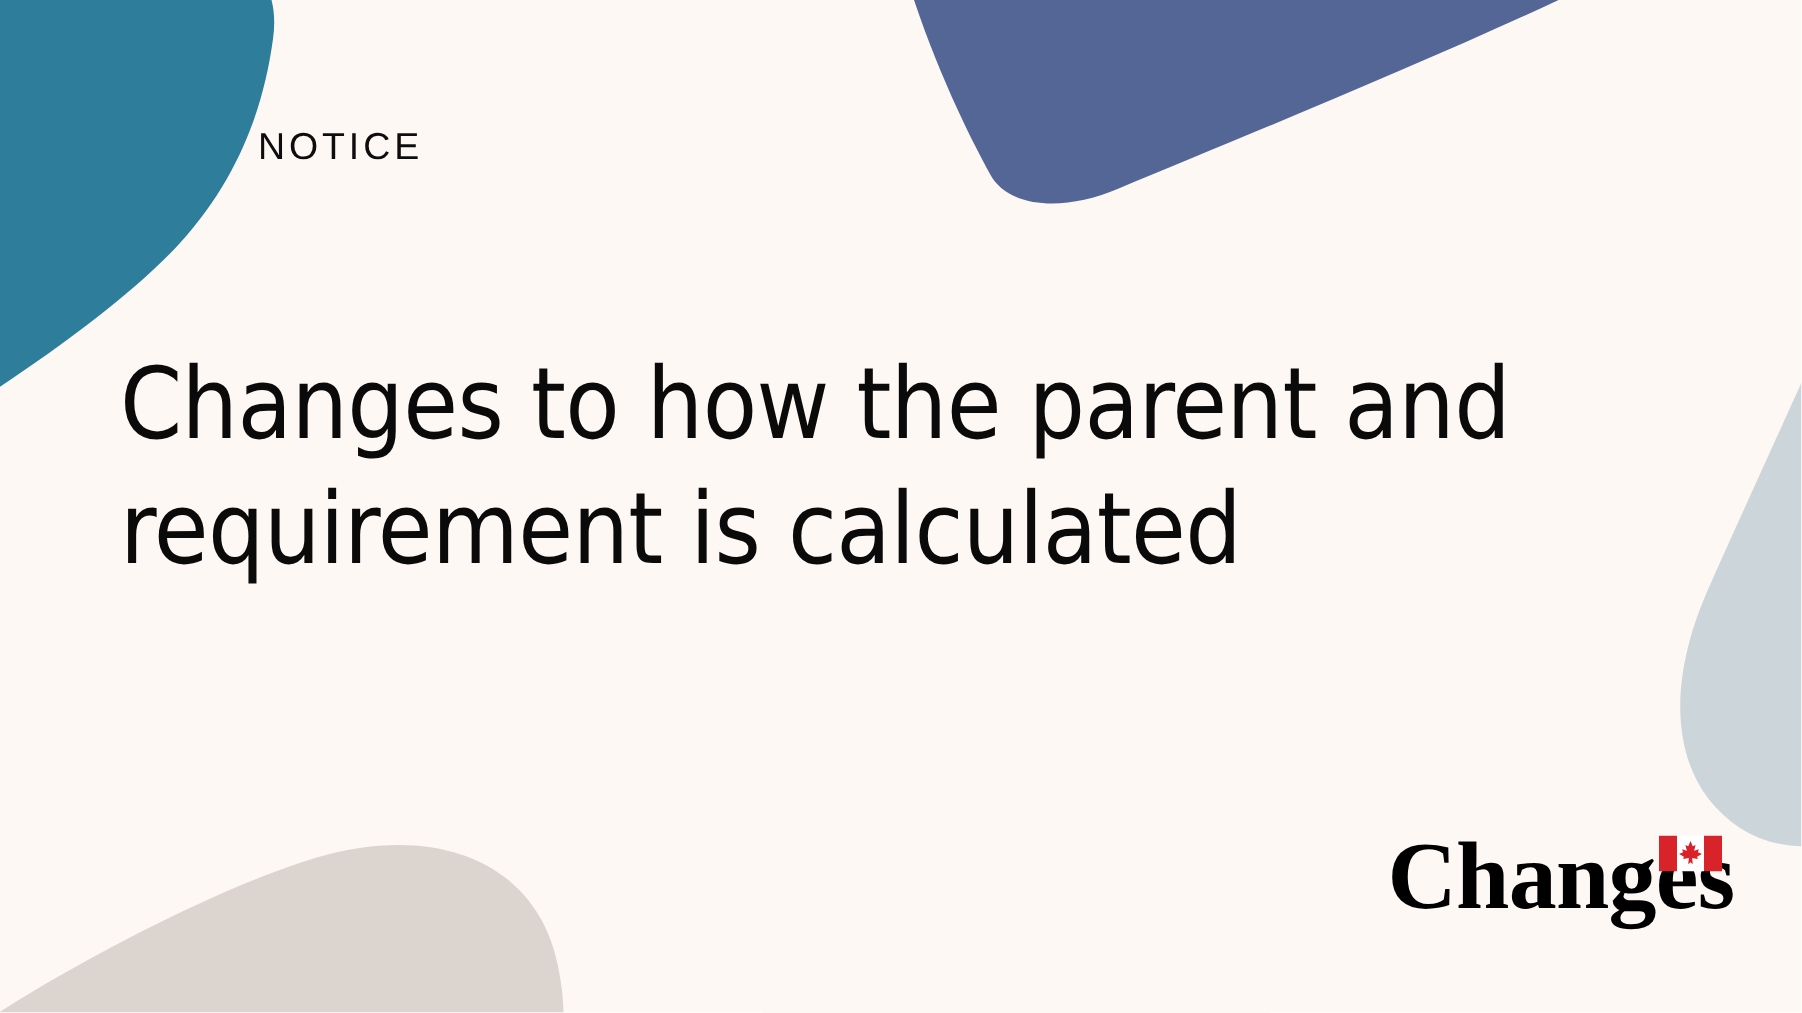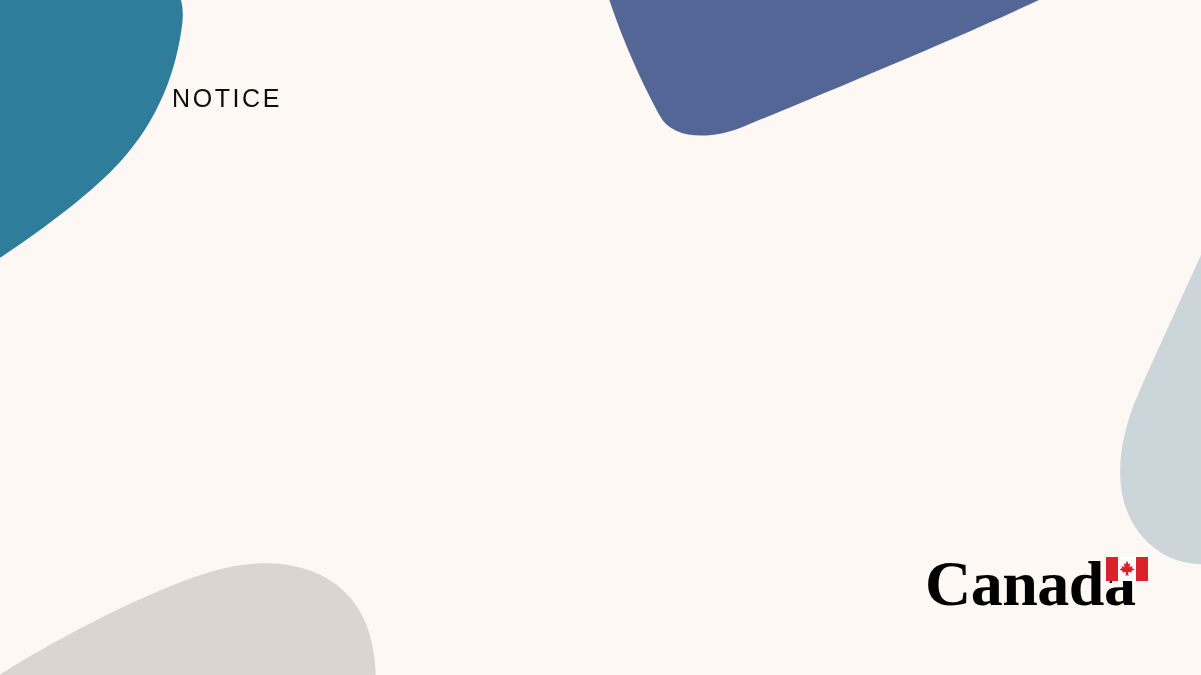--- a/index.html
+++ b/index.html
@@ -106,24 +106,26 @@
     <path fill="#dcd5cf" d="M -60 720
              C -20 678 130 596 210 572
              C 290 548 358 574 372 644
              C 380 682 374 714 366 740
              L -60 740 Z"></path>
   </svg>
 
   <div class="eyebrow">NOTICE</div>
 
   <div class="headline">
+    <span class="hl-line">Changes to how the parent and</span>
+    <span class="hl-line">requirement is calculated</span>
   </div>
 
   <div class="wordmark">
-    <span class="wordmark-text">Canada</span>
+    <span class="wordmark-text">Changes</span>
     <svg class="flag" viewBox="0 0 42 24">
       <rect x="0" y="0" width="12" height="24" fill="#d8232a"></rect>
       <rect x="12" y="0" width="18" height="24" fill="#ffffff"></rect>
       <rect x="30" y="0" width="12" height="24" fill="#d8232a"></rect>
       <path fill="#d8232a" d="M21 3.6 L22.5 7.2 L24.4 6.3 L23.4 10.1 L26.6 9.1 L25.9 11.1
                L28.6 12.4 L25.4 14.1 L25.9 15.6 L22.1 15.0 L22.5 19.2 L21 17.9
                L19.5 19.2 L19.9 15.0 L16.1 15.6 L16.6 14.1 L13.4 12.4 L16.1 11.1
                L15.4 9.1 L18.6 10.1 L17.6 6.3 L19.5 7.2 Z"></path>
     </svg>
   </div>

